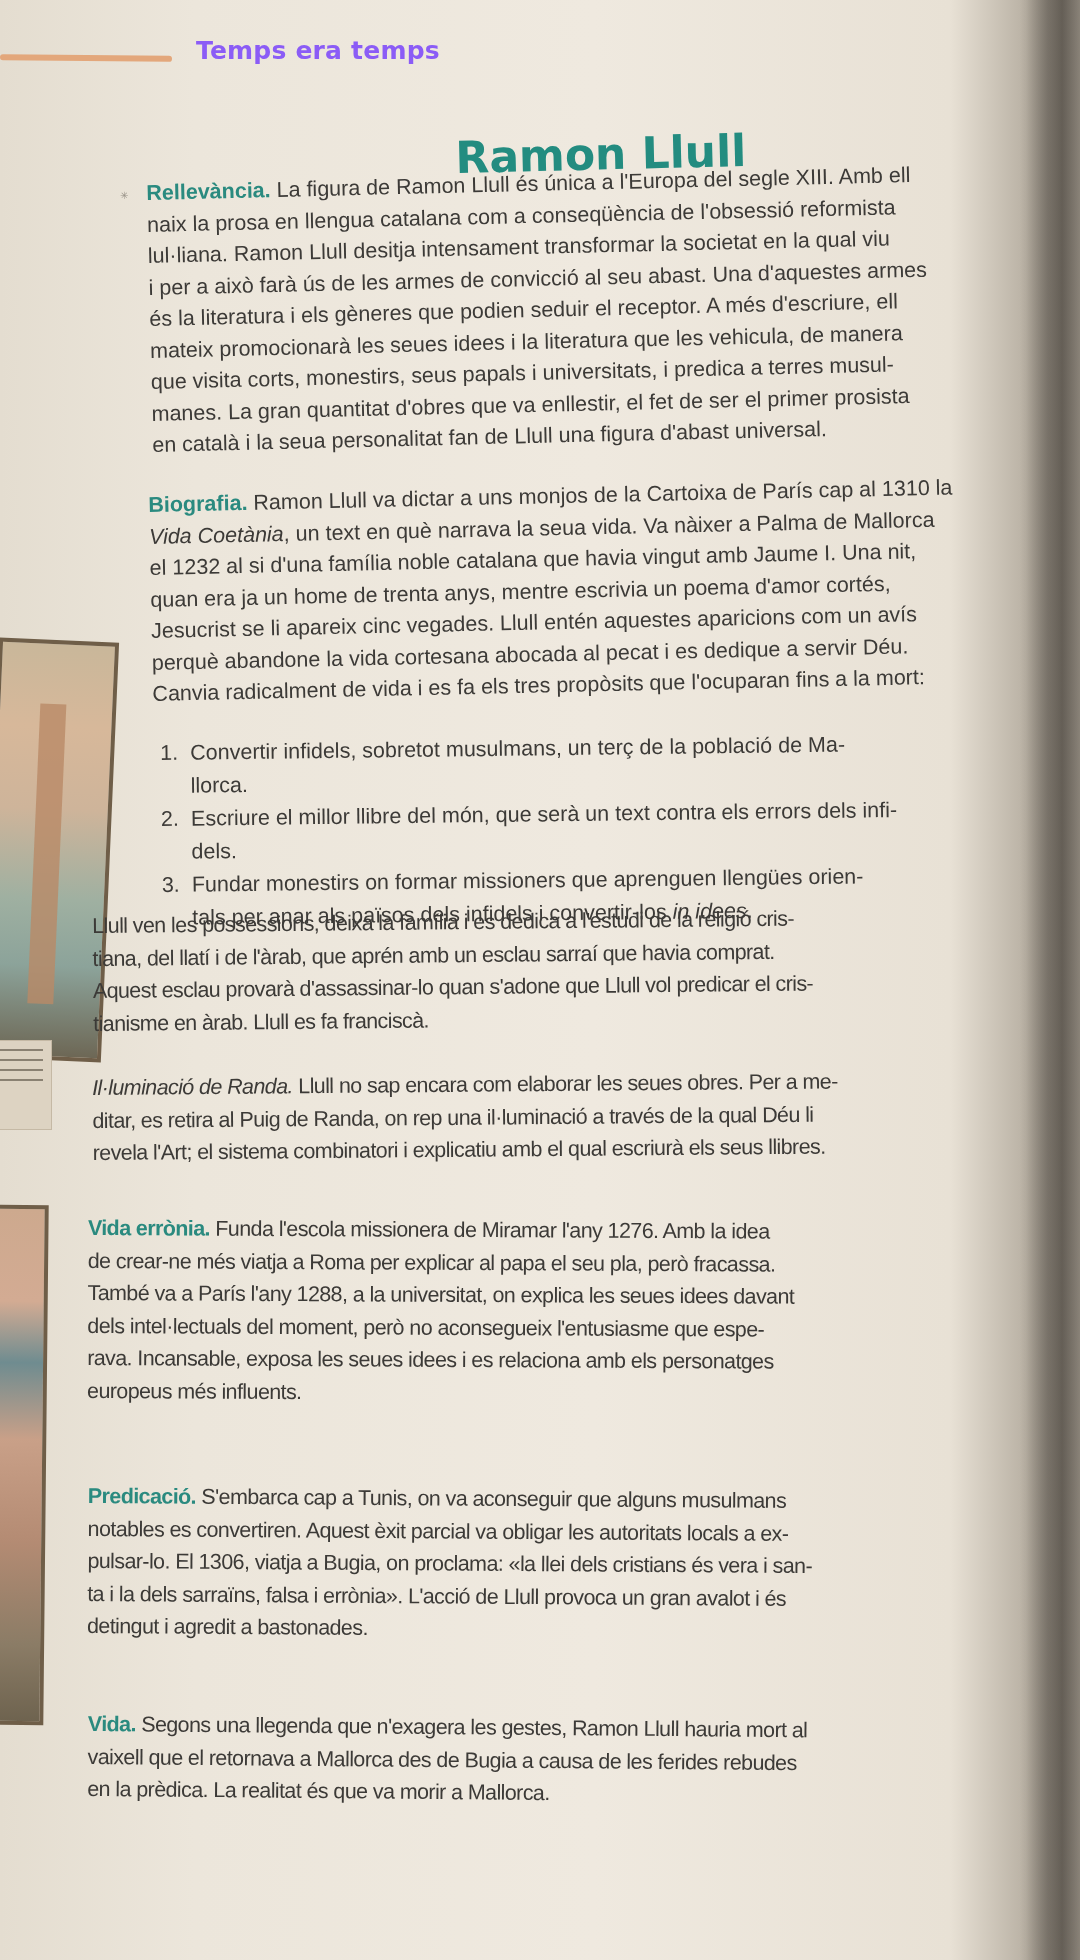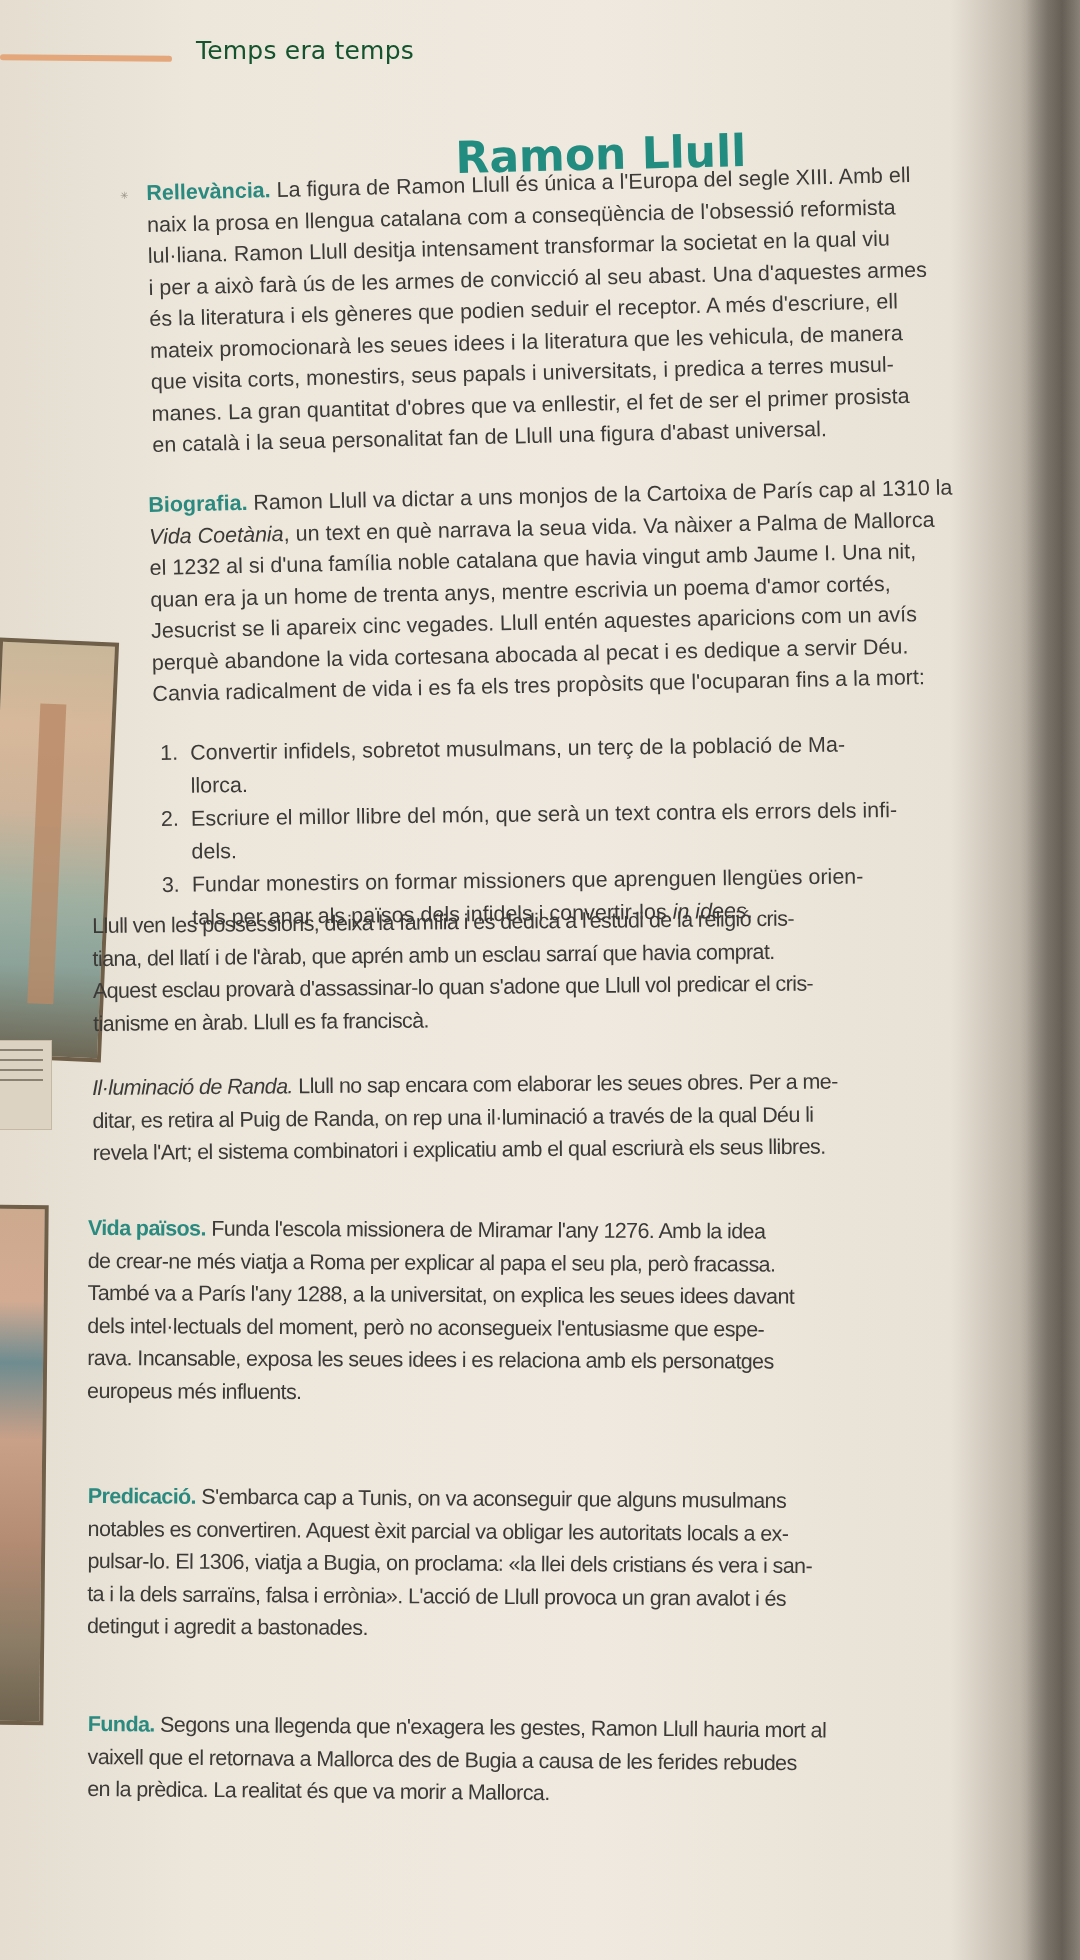--- a/index.html
+++ b/index.html
@@ -14,22 +14,22 @@
       position: absolute; top: 0; right: 0; width: 60px; height: 1960px;
       background: linear-gradient(90deg, rgba(0,0,0,0) 0%, rgba(60,55,50,0.25) 45%, rgba(50,45,40,0.5) 70%, rgba(90,85,78,0.35) 100%);
       pointer-events: none;
     }
     .header-line {
       position: absolute; left: 0; top: 55px; width: 172px; height: 6px;
       background: #e3a77b; border-radius: 3px; transform: rotate(0.6deg);
     }
     .section-label {
       position: absolute; left: 196px; top: 36px;
-      font-family: "DejaVu Sans", sans-serif; font-weight: normal;
-      font-size: 25px; color: #14532d; letter-spacing: 0.2px;
+      font-family: "DejaVu Sans", sans-serif; font-weight: bold;
+      font-size: 25px; color: #8b5cf6; letter-spacing: 0.2px;
     }
     .title {
       position: absolute; left: 456px; top: 132px;
       font-family: "DejaVu Sans", sans-serif; font-weight: bold;
       font-size: 44px; color: #238c80; transform: rotate(-1.4deg);
       transform-origin: left bottom;
     }
     .small-mark {
       position: absolute; left: 120px; top: 190px; width: 6px; height: 6px;
       color: #9a948a; font-size: 10px;
@@ -155,36 +155,36 @@
       <span class="line">tianisme en àrab. Llull es fa franciscà.</span>
     </p>
 
     <p class="para p-illuminacio condensed">
       <span class="line"><span class="ital">Il·luminació de Randa.</span><span> Llull no sap encara com elaborar les seues obres. Per a me-</span></span>
       <span class="line">ditar, es retira al Puig de Randa, on rep una il·luminació a través de la qual Déu li</span>
       <span class="line">revela l'Art; el sistema combinatori i explicatiu amb el qual escriurà els seus llibres.</span>
     </p>
 
     <p class="para p-vida condensed">
-      <span class="line"><span class="lead">Vida països.</span><span> Funda l'escola missionera de Miramar l'any 1276. Amb la idea</span></span>
+      <span class="line"><span class="lead">Vida errònia.</span><span> Funda l'escola missionera de Miramar l'any 1276. Amb la idea</span></span>
       <span class="line">de crear-ne més viatja a Roma per explicar al papa el seu pla, però fracassa.</span>
       <span class="line">També va a París l'any 1288, a la universitat, on explica les seues idees davant</span>
       <span class="line">dels intel·lectuals del moment, però no aconsegueix l'entusiasme que espe-</span>
       <span class="line">rava. Incansable, exposa les seues idees i es relaciona amb els personatges</span>
       <span class="line">europeus més influents.</span>
     </p>
 
     <p class="para p-predicacio condensed">
       <span class="line"><span class="lead">Predicació.</span><span> S'embarca cap a Tunis, on va aconseguir que alguns musulmans</span></span>
       <span class="line">notables es convertiren. Aquest èxit parcial va obligar les autoritats locals a ex-</span>
       <span class="line">pulsar-lo. El 1306, viatja a Bugia, on proclama: «la llei dels cristians és vera i san-</span>
       <span class="line">ta i la dels sarraïns, falsa i errònia». L'acció de Llull provoca un gran avalot i és</span>
       <span class="line">detingut i agredit a bastonades.</span>
     </p>
 
     <p class="para p-mort condensed">
-      <span class="line"><span class="lead">Funda.</span><span> Segons una llegenda que n'exagera les gestes, Ramon Llull hauria mort al</span></span>
+      <span class="line"><span class="lead">Vida.</span><span> Segons una llegenda que n'exagera les gestes, Ramon Llull hauria mort al</span></span>
       <span class="line">vaixell que el retornava a Mallorca des de Bugia a causa de les ferides rebudes</span>
       <span class="line">en la prèdica. La realitat és que va morir a Mallorca.</span>
     </p>
 
   </div>
 </div>
 
 </body></html>

